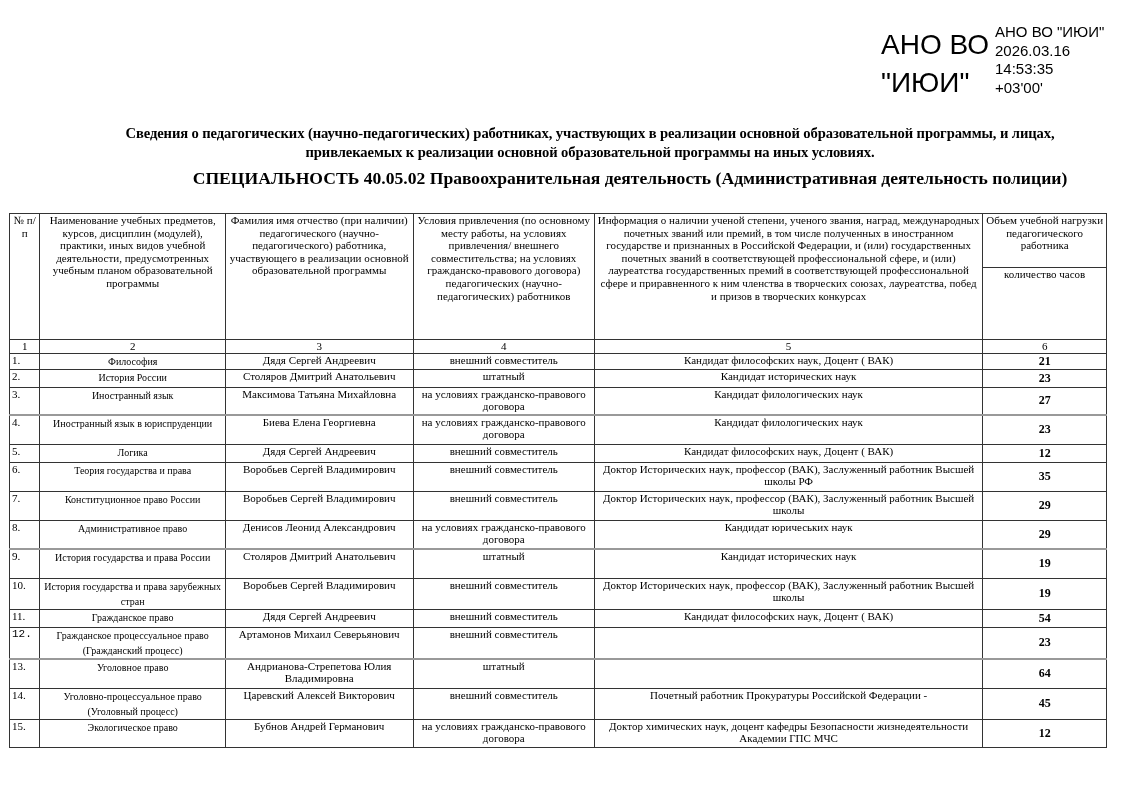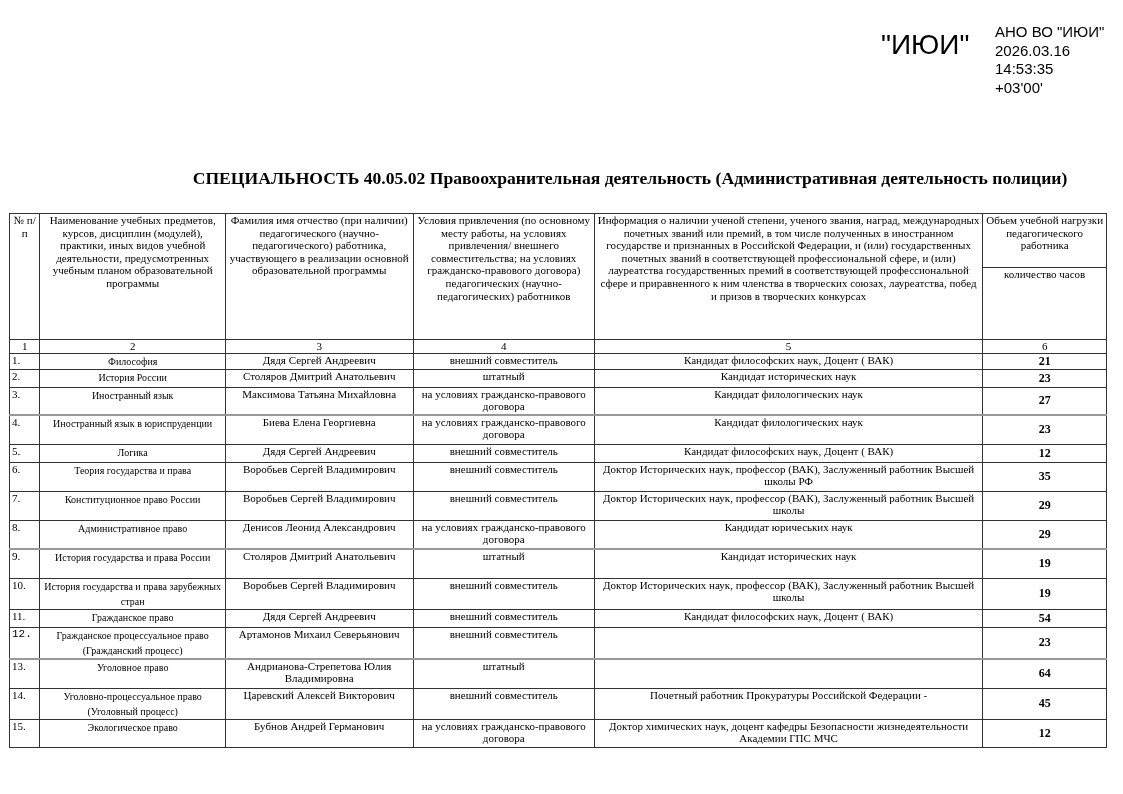--- a/index.html
+++ b/index.html
@@ -25,30 +25,33 @@
   .col-subj { width: 183px; }
   .col-name { width: 185px; }
   .col-cond { width: 179px; }
   .col-info { width: 383px; }
   .col-hours { width: 122px; }
 </style>
 </head>
 <body>
 
 <div class="stamp-big">
+  <div>АНО ВО</div>
   <div>"ИЮИ"</div>
 </div>
 <div class="stamp-small">
   <div>АНО ВО "ИЮИ"</div>
   <div>2026.03.16</div>
   <div>14:53:35</div>
   <div>+03'00'</div>
 </div>
 
 <div class="title">
+  <div>Сведения о педагогических (научно-педагогических) работниках, участвующих в реализации основной образовательной программы, и лицах,</div>
+  <div>привлекаемых к реализации основной образовательной программы на иных условиях.</div>
 </div>
 <div class="subtitle">СПЕЦИАЛЬНОСТЬ 40.05.02 Правоохранительная деятельность (Административная деятельность полиции)</div>
 
 <table class="main">
   <colgroup>
     <col class="col-num">
       <col class="col-subj">
       <col class="col-name">
       <col class="col-cond">
       <col class="col-info">

